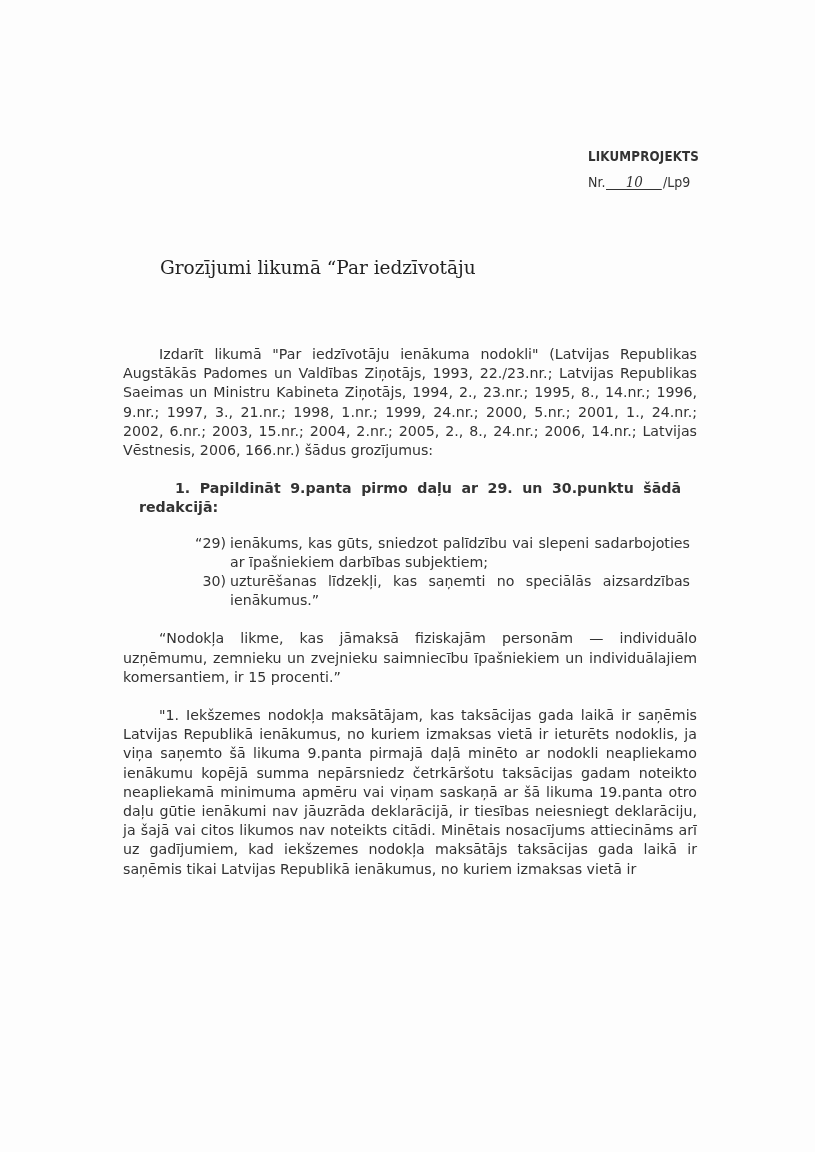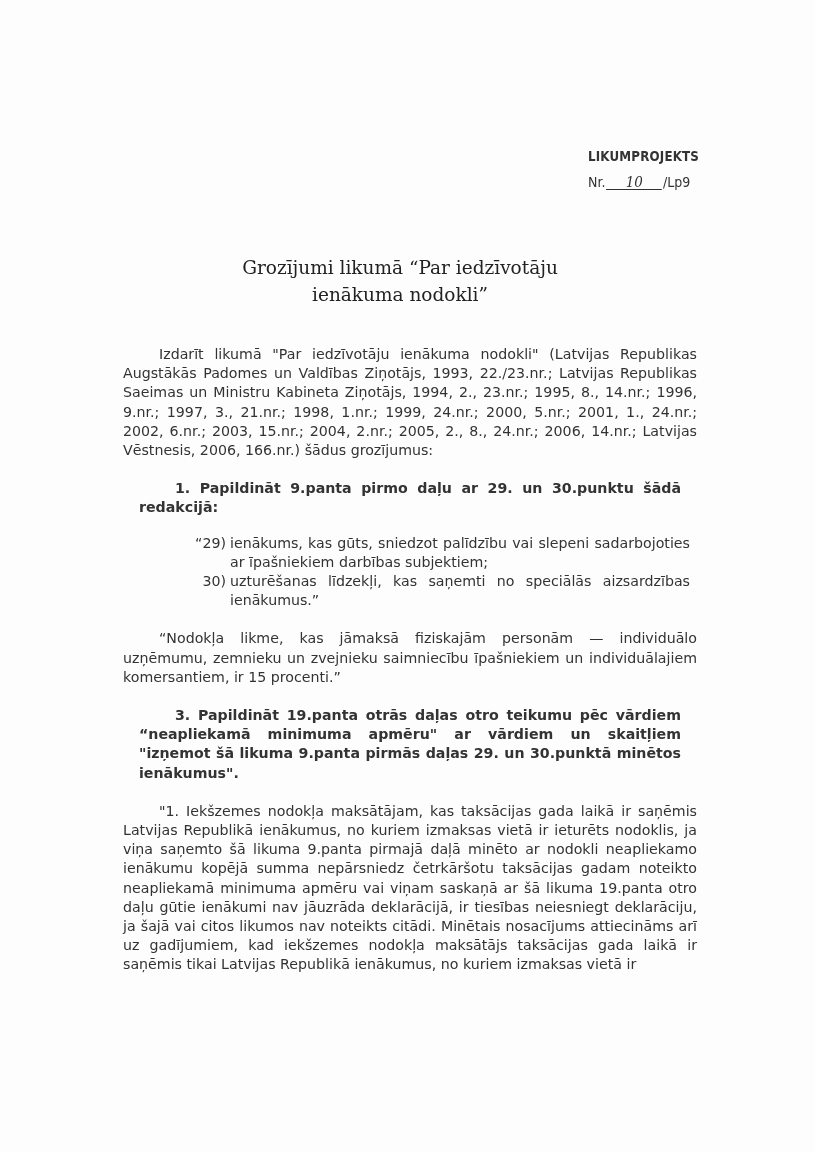--- a/index.html
+++ b/index.html
@@ -12,21 +12,21 @@
       position: absolute; left: 588px; top: 148px; width: 140px;
       font-family: "DejaVu Sans", sans-serif; color: #333;
     }
     .stamp { font-size: 13.5px; font-weight: bold; letter-spacing: 0.2px; transform: scaleX(0.88); transform-origin: left; display:block; }
     .nr-line { margin-top: 10px; font-size: 14px; display: flex; align-items: flex-end; transform: scaleX(0.9); transform-origin: left; }
     .nr-blank {
       display: inline-block; width: 62px; border-bottom: 1px solid #333; text-align: center;
       font-family: "DejaVu Serif", serif; font-style: italic; font-size: 15px; line-height: 14px; margin: 0 1px;
     }
     .title {
-      position: absolute; left: 160px; top: 254px; width: 480px; text-align: center;
+      position: absolute; left: 160px; top: 254px; width: 480px; 
       font-family: "DejaVu Serif", serif; font-size: 18.5px; line-height: 27px; color: #222;
     }
     .body {
       position: absolute; left: 123px; top: 345px; width: 574px;
       font-family: "DejaVu Sans", sans-serif; font-size: 14.2px; line-height: 19.2px; color: #333;
       text-align: justify;
     }
     .para { text-indent: 36px; margin: 0; }
     .section { margin-top: 19px; }
     .sec-head { text-indent: 36px; margin: 16px; font-weight: bold; }
@@ -45,21 +45,20 @@
     <span class="stamp">LIKUMPROJEKTS</span>
     <div class="nr-line">
       <span>Nr.</span>
       <span class="nr-blank">10</span>
       <span>/Lp9</span>
     </div>
   </div>
 
   <div class="title">
     <div>Grozījumi likumā “Par iedzīvotāju</div>
-    <div>ienākuma nodokli”</div>
   </div>
 
   <div class="body">
     <p class="para">Izdarīt likumā "Par iedzīvotāju ienākuma nodokli" (Latvijas Republikas Augstākās Padomes un Valdības Ziņotājs, 1993, 22./23.nr.; Latvijas Republikas Saeimas un Ministru Kabineta Ziņotājs, 1994, 2., 23.nr.; 1995, 8., 14.nr.; 1996, 9.nr.; 1997, 3., 21.nr.; 1998, 1.nr.; 1999, 24.nr.; 2000, 5.nr.; 2001, 1., 24.nr.; 2002, 6.nr.; 2003, 15.nr.; 2004, 2.nr.; 2005, 2., 8., 24.nr.; 2006, 14.nr.; Latvijas Vēstnesis, 2006, 166.nr.) šādus grozījumus:</p>
 
     <div class="section">
       <p class="sec-head">1. Papildināt 9.panta pirmo daļu ar 29. un 30.punktu šādā redakcijā:</p>
       <div class="quote-list">
         <div class="quote-item">
           <span class="qnum">“29)</span>
@@ -69,21 +68,18 @@
           <span class="qnum">30)</span>
           <span class="qtext">uzturēšanas līdzekļi, kas saņemti no speciālās aizsardzības ienākumus.”</span>
         </div>
       </div>
     </div>
 
     <div class="section">
       <p class="para">“Nodokļa likme, kas jāmaksā fiziskajām personām — individuālo uzņēmumu, zemnieku un zvejnieku saimniecību īpašniekiem un individuālajiem komersantiem, ir 15 procenti.”</p>
     </div>
 
-    <div class="section">
-      <p class="sec-head">3. Papildināt 19.panta otrās daļas otro teikumu pēc vārdiem “neapliekamā minimuma apmēru" ar vārdiem un skaitļiem "izņemot šā likuma 9.panta pirmās daļas 29. un 30.punktā minētos ienākumus".</p>
-    </div>
 
     <div class="section">
       <p class="para">"1. Iekšzemes nodokļa maksātājam, kas taksācijas gada laikā ir saņēmis Latvijas Republikā ienākumus, no kuriem izmaksas vietā ir ieturēts nodoklis, ja viņa saņemto šā likuma 9.panta pirmajā daļā minēto ar nodokli neapliekamo ienākumu kopējā summa nepārsniedz četrkāršotu taksācijas gadam noteikto neapliekamā minimuma apmēru vai viņam saskaņā ar šā likuma 19.panta otro daļu gūtie ienākumi nav jāuzrāda deklarācijā, ir tiesības neiesniegt deklarāciju, ja šajā vai citos likumos nav noteikts citādi. Minētais nosacījums attiecināms arī uz gadījumiem, kad iekšzemes nodokļa maksātājs taksācijas gada laikā ir saņēmis tikai Latvijas Republikā ienākumus, no kuriem izmaksas vietā ir</p>
     </div>
   </div>
 </div>
 
 </body></html>

